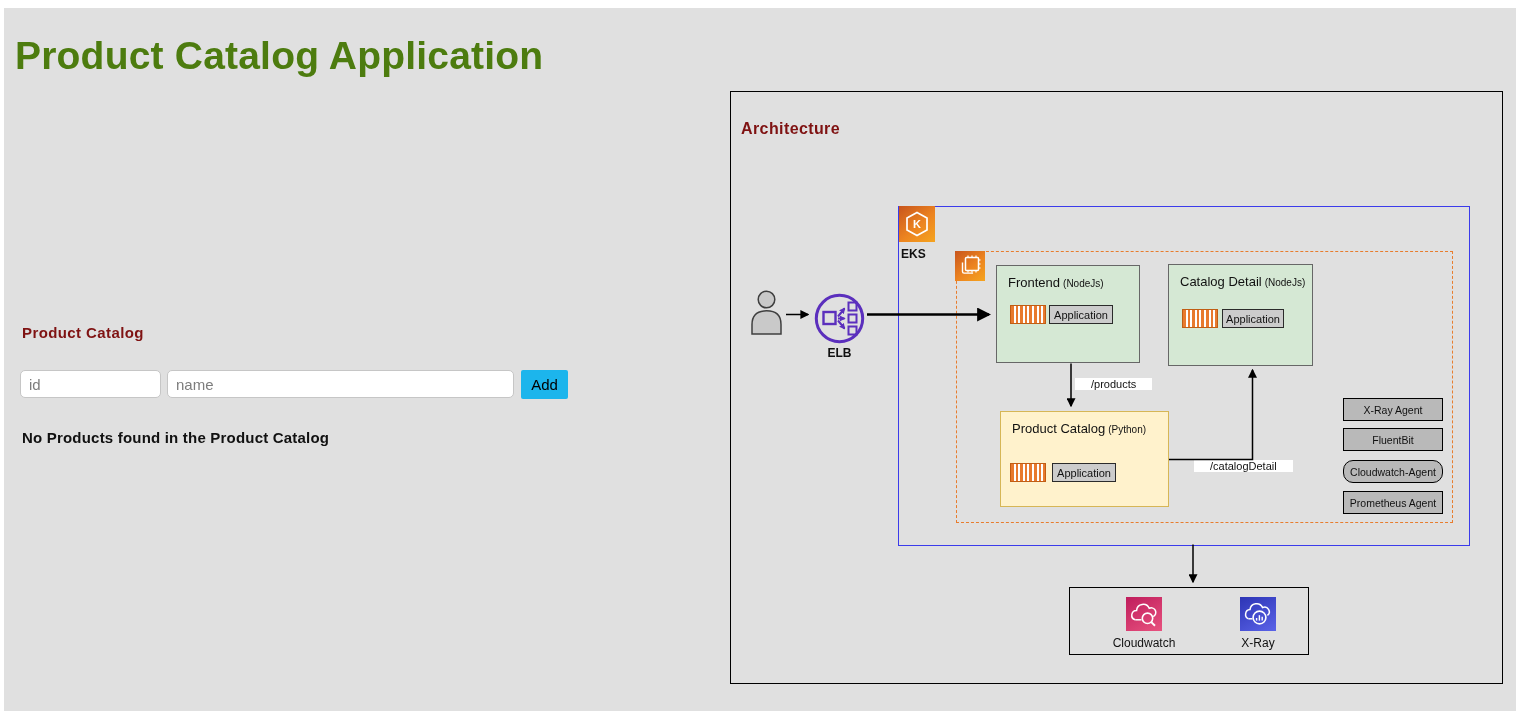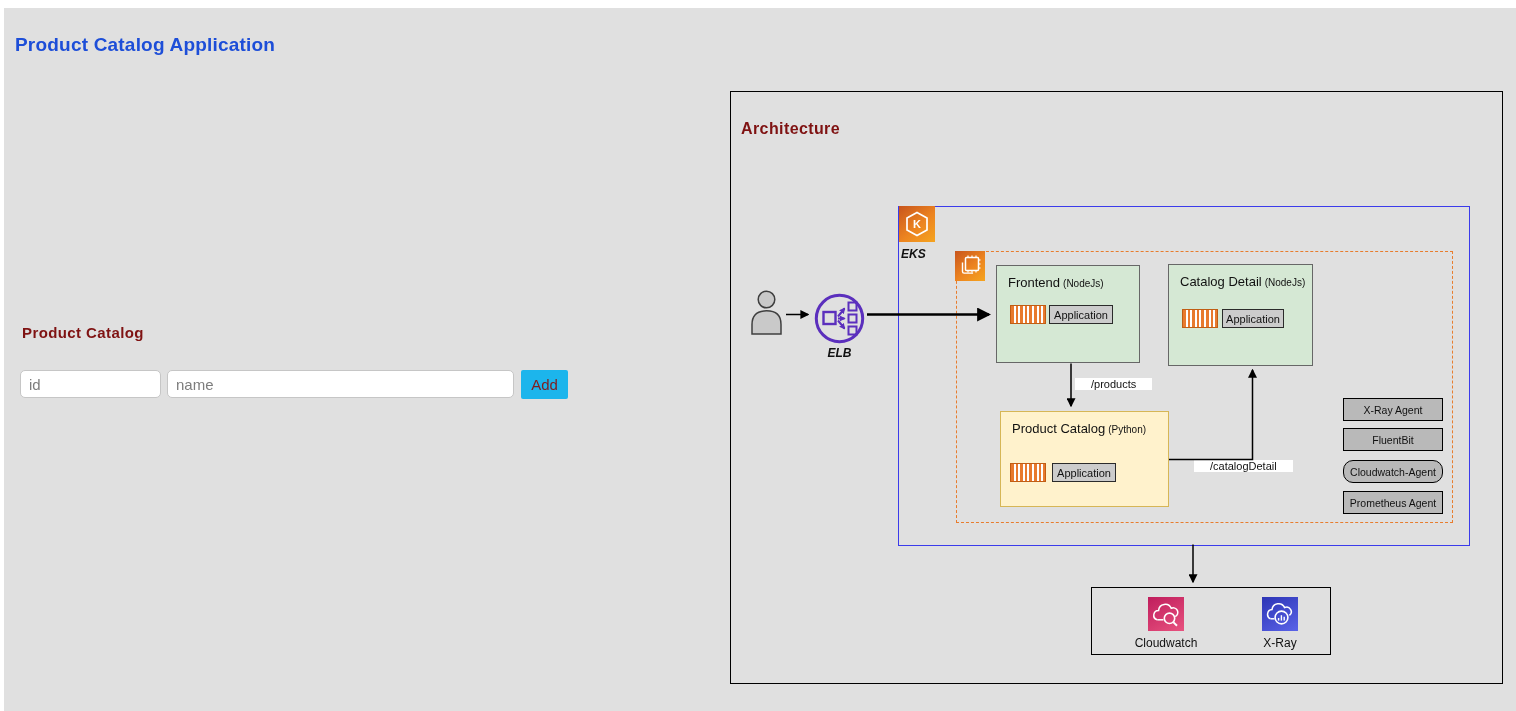--- a/index.html
+++ b/index.html
@@ -1,62 +1,63 @@
 <!DOCTYPE html>
 <html><head>
 <meta charset="utf-8">
 <style>
   html,body{margin:0;padding:0;background:#ffffff;font-family:"Liberation Sans",sans-serif;}
   .stage{position:relative;width:1516px;height:711px;overflow:hidden;background:#fff;}
   .canvas{position:absolute;left:4px;top:8px;width:1512px;height:703px;background:#e0e0e0;}
   .abs{position:absolute;}
-  .page-title{left:15px;top:34px;font-size:19px;font-weight:bold;color:#1d4ed8;letter-spacing:.2px;}
+  .page-title{left:15px;top:34px;font-size:39px;font-weight:bold;color:#4d7c0f;letter-spacing:.2px;}
   .sec-head{font-size:15px;font-weight:bold;color:#7f1212;letter-spacing:.4px;}
   .txt-input{position:absolute;height:28px;border:1px solid #c6c6c6;border-radius:5px;background:#fff;
     font-family:"Liberation Sans",sans-serif;font-size:15px;color:#222;padding:0 8px;box-sizing:border-box;outline:none;}
   .txt-input::placeholder{color:#7d7d7d;}
   .add-btn{position:absolute;left:521px;top:370px;width:47px;height:29px;border:none;border-radius:2px;
-    background:#1cb5ec;color:#7f1d1d;font-family:"Liberation Sans",sans-serif;font-size:15px;cursor:pointer;}
+    background:#1cb5ec;color:#000000;font-family:"Liberation Sans",sans-serif;font-size:15px;cursor:pointer;}
   .empty-msg{left:22px;top:429px;font-size:15px;font-weight:bold;color:#111;letter-spacing:.2px;}
   
   .arch{left:730px;top:91px;width:771px;height:591px;border:1.5px solid #000;}
   .arch-head{left:10px;top:28px;font-size:16px;}
   .eks-box{left:167px;top:114px;width:570px;height:338px;border:1.5px solid #3b3beb;}
   .ns-box{left:225px;top:159px;width:495px;height:270px;border:1.5px dashed #e87d2e;}
   .node{position:absolute;box-sizing:border-box;}
   .node-green{background:#d5e8d4;border:1px solid #676767;}
   .node-yellow{background:#fff2cc;border:1px solid #d6b656;}
   .node-title{position:absolute;left:11px;top:9px;font-size:13px;color:#111;white-space:nowrap;}
   .node-title .rt{font-size:10px;margin-left:3px;}
   .container-icon{position:absolute;width:34px;height:17px;border:1px solid #c05d14;
     background:repeating-linear-gradient(90deg,#e87a2e 0px,#e87a2e 2.6px,#ffffff 2.6px,#ffffff 4.6px);}
   .app-label{position:absolute;height:17px;background:#cccccc;border:1.5px solid #2b2b2b;
     display:flex;align-items:center;justify-content:center;font-size:11px;color:#111;box-sizing:content-box;}
   .agent{left:612px;width:98px;height:21px;background:#b9b9b9;border:1px solid #000;
     display:flex;align-items:center;justify-content:center;font-size:10.5px;color:#111;position:absolute;}
   .route-lbl{position:absolute;background:#ffffff;font-size:11px;color:#111;padding:0 16px;white-space:nowrap;}
-  .bold-lbl{font-weight:bold;font-size:12px;color:#111;font-style:italic;}
+  .bold-lbl{font-weight:bold;font-size:12px;color:#111;}
   .aws-sq{position:absolute;}
-  .mon-box{left:360px;top:495px;width:238px;height:66px;border:1.5px solid #000;}
+  .mon-box{left:338px;top:495px;width:238px;height:66px;border:1.5px solid #000;}
   .mon-col{position:absolute;top:9px;width:90px;text-align:center;}
   .mon-col .lbl{margin-top:5px;font-size:12px;color:#111;}
   .overlay{position:absolute;left:0;top:0;pointer-events:none;}
 </style>
 </head>
 <body>
 
 <div class="stage">
   <div class="canvas"></div>
 
   <div class="abs page-title">Product Catalog Application</div>
 
   <div class="abs sec-head" style="left:22px;top:324px;">Product Catalog</div>
   <input class="txt-input" style="left: 20px; top: 370px; width: 141px;" placeholder="id">
   <input class="txt-input" style="left: 167px; top: 370px; width: 347px;" placeholder="name">
   <button class="add-btn">Add</button>
+  <div class="abs empty-msg">No Products found in the Product Catalog</div>
 
   <div class="abs arch">
     <div class="abs arch-head sec-head">Architecture</div>
 
     <div class="abs eks-box"></div>
 
     <div class="abs aws-sq" style="left:168px;top:114px;width:36px;height:36px;background:linear-gradient(140deg,#c8551d 0%,#ec8420 55%,#f5a41f 100%);">
       <svg width="36" height="36" viewBox="0 0 36 36">
         <polygon points="18,6.5 28,12 28,24 18,29.5 8,24 8,12" fill="none" stroke="#fff" stroke-width="1.7"></polygon>
         <text x="18" y="22" text-anchor="middle" font-size="11" font-weight="bold" fill="#fff" font-family="Liberation Sans,sans-serif">K</text>

